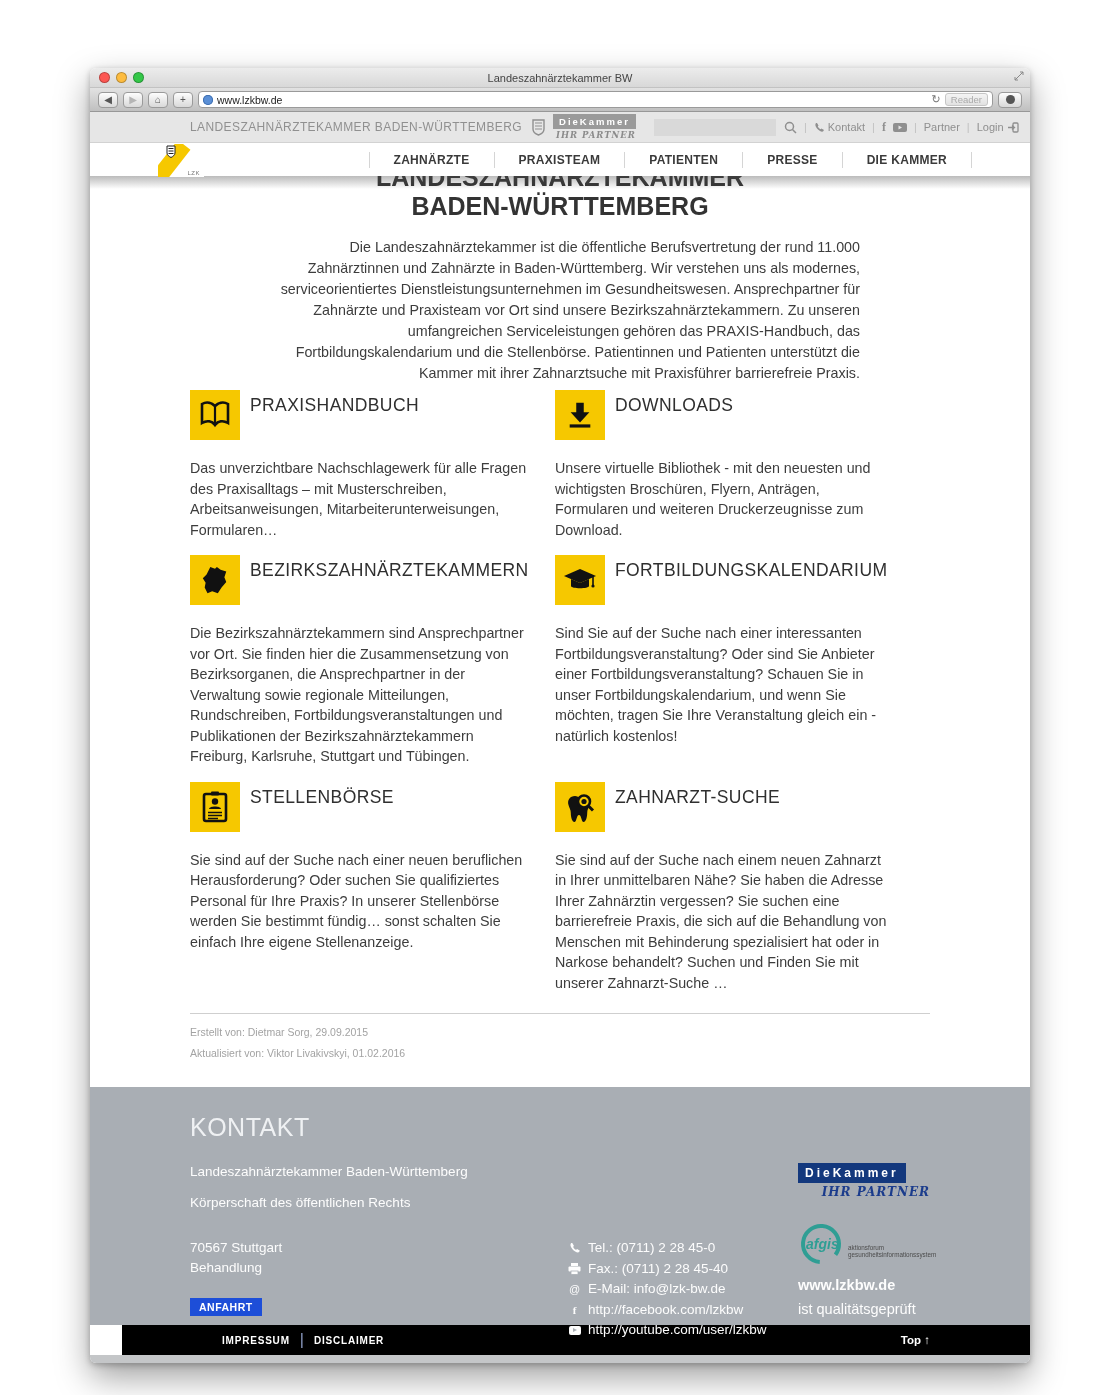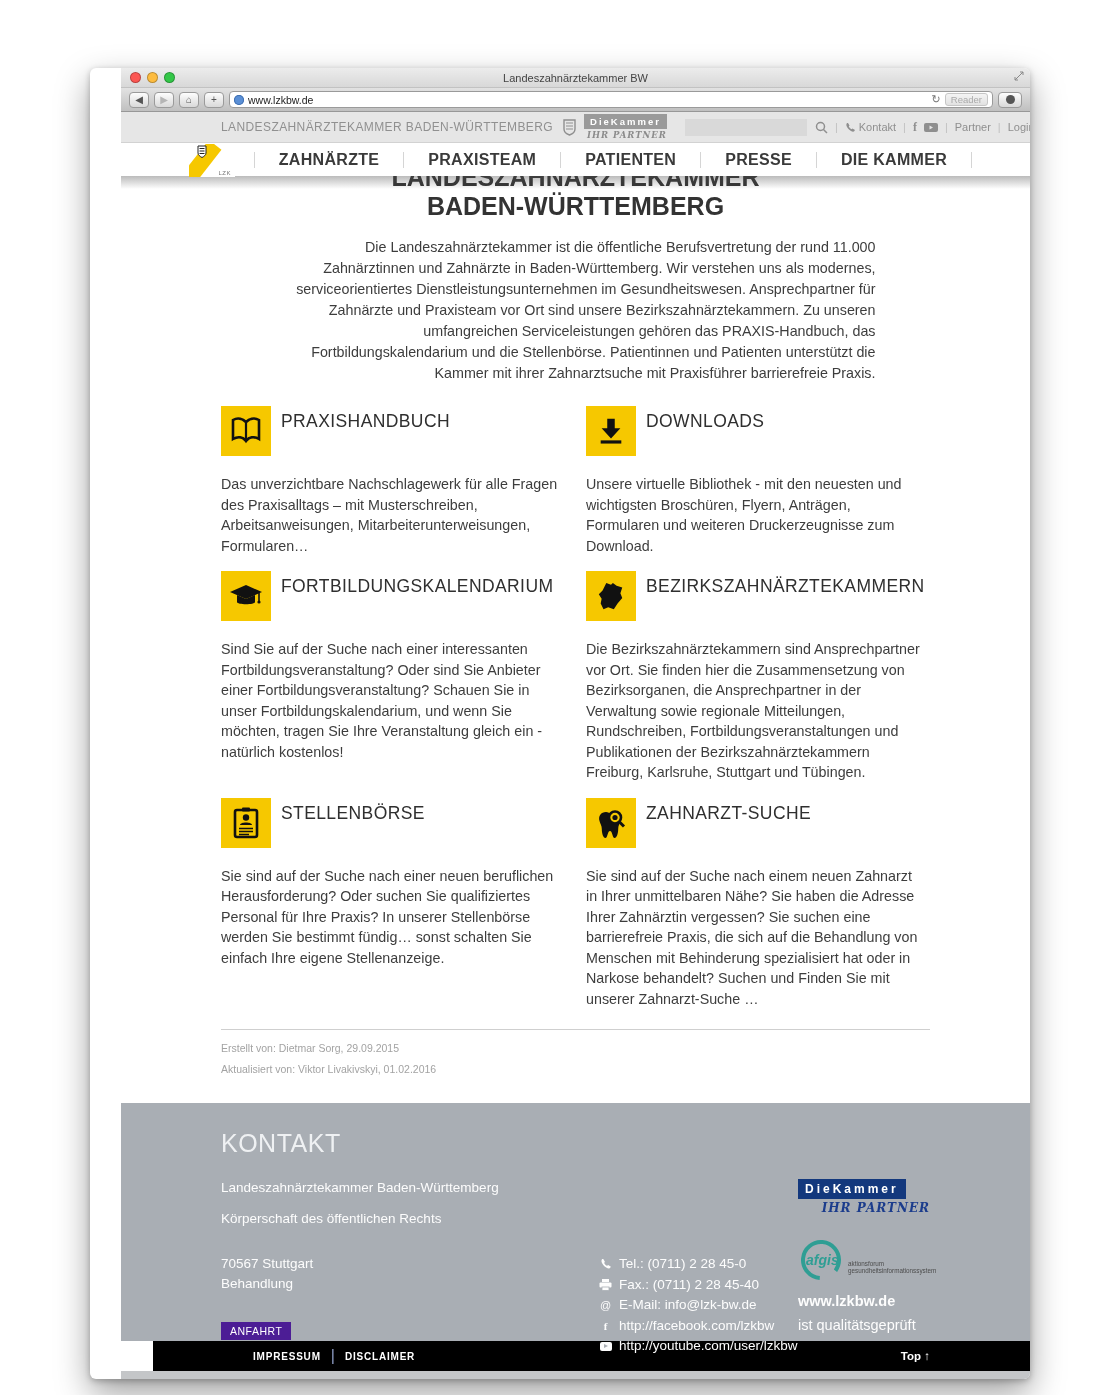--- a/index.html
+++ b/index.html
@@ -1,20 +1,20 @@
 <!DOCTYPE html>
 <html><head>
 <meta charset="utf-8">
 <style>
   * { margin:0; padding:0; box-sizing:border-box; }
   html,body { width:1120px; height:1395px; background:#ffffff; font-family:"Liberation Sans","DejaVu Sans",sans-serif; }
   .browser-window{
     position:absolute; left:90px; top:68px; width:940px;
     border-radius:6px; box-shadow:0 14px 34px rgba(0,0,0,.38), 0 2px 6px rgba(0,0,0,.25);
-    overflow:hidden; background:#fff;padding-left:31px;
+    overflow:hidden; background:#fff;
   }
   
   .titlebar{
     height:20px; background:linear-gradient(#ececec,#d8d8d8);
     border-bottom:1px solid #c2c2c2; position:relative;
     display:flex; align-items:center; justify-content:center;
   }
   .traffic{ position:absolute; left:9px; top:4px; display:flex; gap:6px; }
   .light{ width:11px; height:11px; border-radius:50%; border:1px solid rgba(0,0,0,.25); }
   .light.red{ background:#fc5753; } .light.yellow{ background:#fdbc40; } .light.green{ background:#33c748; }
@@ -63,53 +63,53 @@
 
   .nav-bar{
     height:33px; background:#fff; position:relative; z-index:5;
     display:flex; align-items:center; padding:0 18px 0 68px;
   }
   .lzk-logo{ width:46px; height:33px; background:#fff; position:relative; overflow:hidden; flex:none; margin-top:2px;}
   .lzk-band{ position:absolute; left:4px; top:-4px; width:16px; height:46px; background:#f6c800; transform:rotate(38deg); }
   .lzk-crest{ position:absolute; left:8px; top:1px; }
   .lzk-label{ position:absolute; right:4px; bottom:1px; font-size:6px; color:#777; letter-spacing:.5px; }
   .nav-menu{ display:flex; list-style:none; margin-left:auto; margin-right:40px; align-items:center; height:100%; }
-  .nav-item{ font-size:16px; font-weight:bold; color:#3a3a3a; letter-spacing:.3px;
+  .nav-item{ font-size:12px; font-weight:bold; color:#3a3a3a; letter-spacing:.3px;
     padding:0 24px; border-left:1px solid #d5d5d5; height:16px; display:flex; align-items:center; }
   .nav-item:last-child{ border-right:1px solid #d5d5d5; }
 
   
   .content{ position:relative; background:#fff; padding:0 100px 10px 100px; }
   .top-shade{ position:absolute; left:0; top:0; right:0; height:26px; z-index:4;
     background:linear-gradient(rgba(80,80,80,.78), rgba(250,250,250,0)); pointer-events:none; }
   .page-h1{ margin-top:-13px; text-align:center; font-size:25px; line-height:29px;
     font-weight:bold; color:#333; position:relative; z-index:1; }
   .intro{ width:600px; margin:16px auto 0; text-align:right; font-size:14.3px; line-height:21px; color:#3d3d3d; }
 
-  .sections{ display:grid; grid-template-columns:340px 340px; column-gap:25px; row-gap:15px; margin-top:22px; }
+  .sections{ display:grid; grid-template-columns:340px 340px; column-gap:25px; row-gap:15px; margin-top:6px; }
   .section-head{ display:flex; align-items:flex-start; gap:10px; }
   .icon-box{ width:50px; height:50px; background:#f6c800; flex:none;
     display:flex; align-items:center; justify-content:center; }
   .section-title{ font-size:17.5px; font-weight:normal; color:#2f2f2f; letter-spacing:.4px; margin-top:5px; }
   .section-text{ margin-top:18px; font-size:14.3px; line-height:20.5px; color:#3d3d3d; }
 
   .meta-rule{ border:none; border-top:1px solid #cfcfcf; margin-top:20px; }
   .meta{ font-size:10.5px; color:#a3a3a3; margin-top:12px; }
   .meta + .meta{ margin-top:9px; margin-bottom:18px;}
 
   
   .footer{ background:#a9aeb4; position:relative; padding:26px 100px 0; height:238px; color:#fdfdfd; }
   .footer-h{ font-size:25px; letter-spacing:.5px; color:#eff1f3; font-weight:normal; }
   .org-line{ font-size:13.5px; margin-top:16px; }
   .org-line.first{ margin-top:22px; }
   .footer-cols{ display:flex; margin-top:28px; }
   .addr-col{ width:378px; }
   .addr-line{ font-size:13.5px; line-height:20px; }
-  .anfahrt-btn{ display:inline-block; margin-top:28px; background:#4c1d95; color:#fff;
-    font-size:10.5px; font-weight:normal; letter-spacing:.5px; padding:3px 9px; }
+  .anfahrt-btn{ display:inline-block; margin-top:20px; background:#1d4ed8; color:#fff;
+    font-size:10.5px; font-weight:bold; letter-spacing:.5px; padding:3px 9px; }
   .contact-col{ flex:1; }
   .contact-row{ display:flex; align-items:center; gap:7px; font-size:13.5px; line-height:20.5px; }
   .c-icon{ width:13px; display:flex; justify-content:center; flex:none; color:#fdfdfd; font-size:11px;}
   .yt-glyph{ width:12px; height:9px; background:#fdfdfd; border-radius:2px; position:relative; }
   .yt-glyph::after{ content:""; position:absolute; left:4px; top:2px;
     border-left:4px solid #a9aeb4; border-top:2.5px solid transparent; border-bottom:2.5px solid transparent; }
   .logos-col{ position:absolute; right:100px; top:76px; width:132px; }
   .dk-logo{ background:#13387d; color:#fff; font-size:12px; font-weight:bold;
     letter-spacing:3px; padding:3px 7px; display:inline-block; }
   .dk-logo-script{ font-family:"DejaVu Serif","Liberation Serif",serif; font-style:italic; font-weight:bold;
@@ -265,42 +265,42 @@
               </svg>
           </div>
           <h2 class="section-title">DOWNLOADS</h2>
         </div>
         <p class="section-text">Unsere virtuelle Bibliothek - mit den neuesten und wichtigsten Broschüren, Flyern, Anträgen, Formularen und weiteren Druckerzeugnisse zum Download.</p>
       </div>
 
       <div class="section">
         <div class="section-head">
           <div class="icon-box">
+            <svg width="30" height="30" viewBox="0 0 32 32">
+                <path d="M11 2 l5 2 2-2 4 3 6 2 -2 6 2 5 -5 6 -4 6 -6-2 -5 2 -3-6 1-5 -3-5 4-4 Z" fill="#111"></path>
+              </svg>
+          </div>
+          <h2 class="section-title">BEZIRKSZAHNÄRZTEKAMMERN</h2>
+        </div>
+        <p class="section-text">Die Bezirkszahnärztekammern sind Ansprechpartner vor Ort. Sie finden hier die Zusammensetzung von Bezirksorganen, die Ansprechpartner in der Verwaltung sowie regionale Mitteilungen, Rundschreiben, Fortbildungsveranstaltungen und Publikationen der Bezirkszahnärztekammern Freiburg, Karlsruhe, Stuttgart und Tübingen.</p>
+      </div>
+
+      <div class="section">
+        <div class="section-head">
+          <div class="icon-box">
             <svg width="34" height="28" viewBox="0 0 34 28">
                 <polygon points="17,3 33,10 17,17 1,10" fill="#111"></polygon>
                 <path d="M8 13 v7 c0 3 18 3 18 0 v-7 L17 17 Z" fill="#111"></path>
                 <path d="M30 11 v8" stroke="#111" stroke-width="1.6"></path>
                 <circle cx="30" cy="20" r="1.6" fill="#111"></circle>
               </svg>
           </div>
           <h2 class="section-title">FORTBILDUNGSKALENDARIUM</h2>
         </div>
         <p class="section-text">Sind Sie auf der Suche nach einer interessanten Fortbildungsveranstaltung? Oder sind Sie Anbieter einer Fortbildungsveranstaltung? Schauen Sie in unser Fortbildungskalendarium, und wenn Sie möchten, tragen Sie Ihre Veranstaltung gleich ein - natürlich kostenlos!</p>
-      </div>
-
-      <div class="section">
-        <div class="section-head">
-          <div class="icon-box">
-            <svg width="30" height="30" viewBox="0 0 32 32">
-                <path d="M11 2 l5 2 2-2 4 3 6 2 -2 6 2 5 -5 6 -4 6 -6-2 -5 2 -3-6 1-5 -3-5 4-4 Z" fill="#111"></path>
-              </svg>
-          </div>
-          <h2 class="section-title">BEZIRKSZAHNÄRZTEKAMMERN</h2>
-        </div>
-        <p class="section-text">Die Bezirkszahnärztekammern sind Ansprechpartner vor Ort. Sie finden hier die Zusammensetzung von Bezirksorganen, die Ansprechpartner in der Verwaltung sowie regionale Mitteilungen, Rundschreiben, Fortbildungsveranstaltungen und Publikationen der Bezirkszahnärztekammern Freiburg, Karlsruhe, Stuttgart und Tübingen.</p>
       </div>
 
       <div class="section">
         <div class="section-head">
           <div class="icon-box">
             <svg width="26" height="32" viewBox="0 0 26 32">
                 <rect x="2" y="3" width="22" height="27" rx="2" fill="none" stroke="#111" stroke-width="2.6"></rect>
                 <rect x="9" y="0.5" width="8" height="4" rx="1" fill="#111"></rect>
                 <circle cx="13" cy="10.5" r="3.2" fill="#111"></circle>
                 <path d="M7 18 c0-3.5 12-3.5 12 0 Z" fill="#111"></path>

